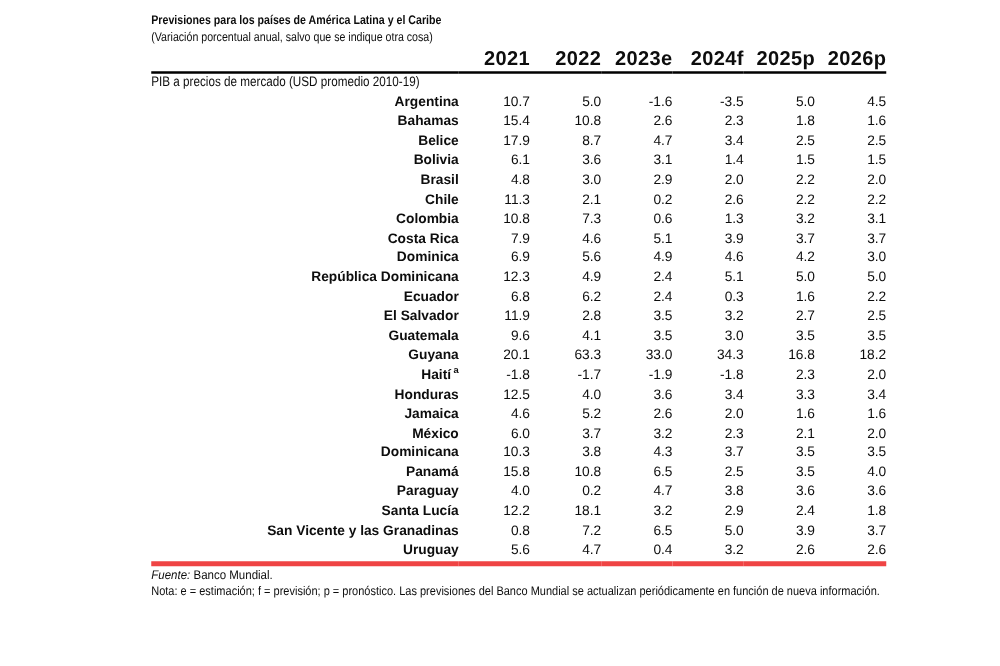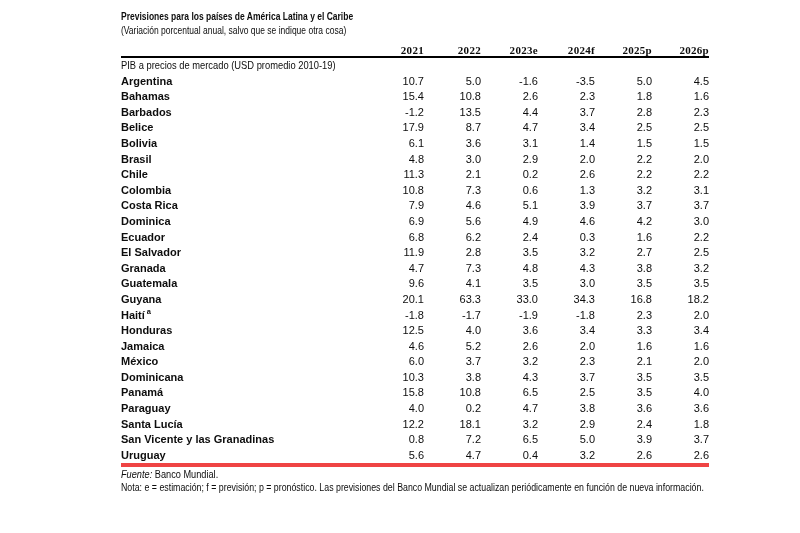--- a/index.html
+++ b/index.html
@@ -36,46 +36,45 @@
     transform: scaleX(0.85);
     transform-origin: 0 0;
   }
   table.fc {
     width: 588px;
     border-collapse: collapse;
     table-layout: fixed;
     margin-top: 2px;
   }
   table.fc thead th {
-    font-size: 11px;
+    font-size: 16px;
     font-weight: bold;
     letter-spacing: 0.3px;
     text-align: right;
     vertical-align: bottom;
     padding: 0;
     height: 17px;
     border-bottom: 2px solid #000;
-    font-family: Liberation Serif, serif;
   }
   table.fc thead th.blank { text-align: left; }
   table.fc tbody td {
     height: 15.6px;
     line-height: 15.6px;
     font-size: 11px;
     padding: 0;
     white-space: nowrap;
     overflow: visible;
   }
   td.section-cell .narrow {
     display: inline-block;
     transform: scaleX(0.85);
     transform-origin: 0 50%;
     white-space: nowrap;
   }
-  td.country { font-weight: bold; text-align: left; margin-top: 20px; }
+  td.country { font-weight: bold; text-align: right; margin-top: 20px; }
   td.country sup {
     font-size: 7.5px;
     font-weight: bold;
     margin-left: 2px;
     vertical-align: super;
     line-height: 0;
   }
   td.val { text-align: right; font-weight: normal; }
   table.fc tbody tr.last-row td { border-bottom: 4px solid #ef4444; }
   .source-line {
@@ -145,29 +144,20 @@
         <tr>
           <td class="country">Bahamas</td>
           <td class="val">15.4</td>
           <td class="val">10.8</td>
           <td class="val">2.6</td>
           <td class="val">2.3</td>
           <td class="val">1.8</td>
           <td class="val">1.6</td>
         </tr>
         <tr>
-          <td class="country">Barbados</td>
-          <td class="val">-1.2</td>
-          <td class="val">13.5</td>
-          <td class="val">4.4</td>
-          <td class="val">3.7</td>
-          <td class="val">2.8</td>
-          <td class="val">2.3</td>
-        </tr>
-        <tr>
           <td class="country">Belice</td>
           <td class="val">17.9</td>
           <td class="val">8.7</td>
           <td class="val">4.7</td>
           <td class="val">3.4</td>
           <td class="val">2.5</td>
           <td class="val">2.5</td>
         </tr>
         <tr>
           <td class="country">Bolivia</td>
@@ -217,47 +207,47 @@
         <tr>
           <td class="country">Dominica</td>
           <td class="val">6.9</td>
           <td class="val">5.6</td>
           <td class="val">4.9</td>
           <td class="val">4.6</td>
           <td class="val">4.2</td>
           <td class="val">3.0</td>
         </tr>
         <tr>
+          <td class="country">República Dominicana</td>
+          <td class="val">12.3</td>
+          <td class="val">4.9</td>
+          <td class="val">2.4</td>
+          <td class="val">5.1</td>
+          <td class="val">5.0</td>
+          <td class="val">5.0</td>
+        </tr>
+        <tr>
           <td class="country">Ecuador</td>
           <td class="val">6.8</td>
           <td class="val">6.2</td>
           <td class="val">2.4</td>
           <td class="val">0.3</td>
           <td class="val">1.6</td>
           <td class="val">2.2</td>
         </tr>
         <tr>
           <td class="country">El Salvador</td>
           <td class="val">11.9</td>
           <td class="val">2.8</td>
           <td class="val">3.5</td>
           <td class="val">3.2</td>
           <td class="val">2.7</td>
           <td class="val">2.5</td>
         </tr>
         <tr>
-          <td class="country">Granada</td>
-          <td class="val">4.7</td>
-          <td class="val">7.3</td>
-          <td class="val">4.8</td>
-          <td class="val">4.3</td>
-          <td class="val">3.8</td>
-          <td class="val">3.2</td>
-        </tr>
-        <tr>
           <td class="country">Guatemala</td>
           <td class="val">9.6</td>
           <td class="val">4.1</td>
           <td class="val">3.5</td>
           <td class="val">3.0</td>
           <td class="val">3.5</td>
           <td class="val">3.5</td>
         </tr>
         <tr>
           <td class="country">Guyana</td>

